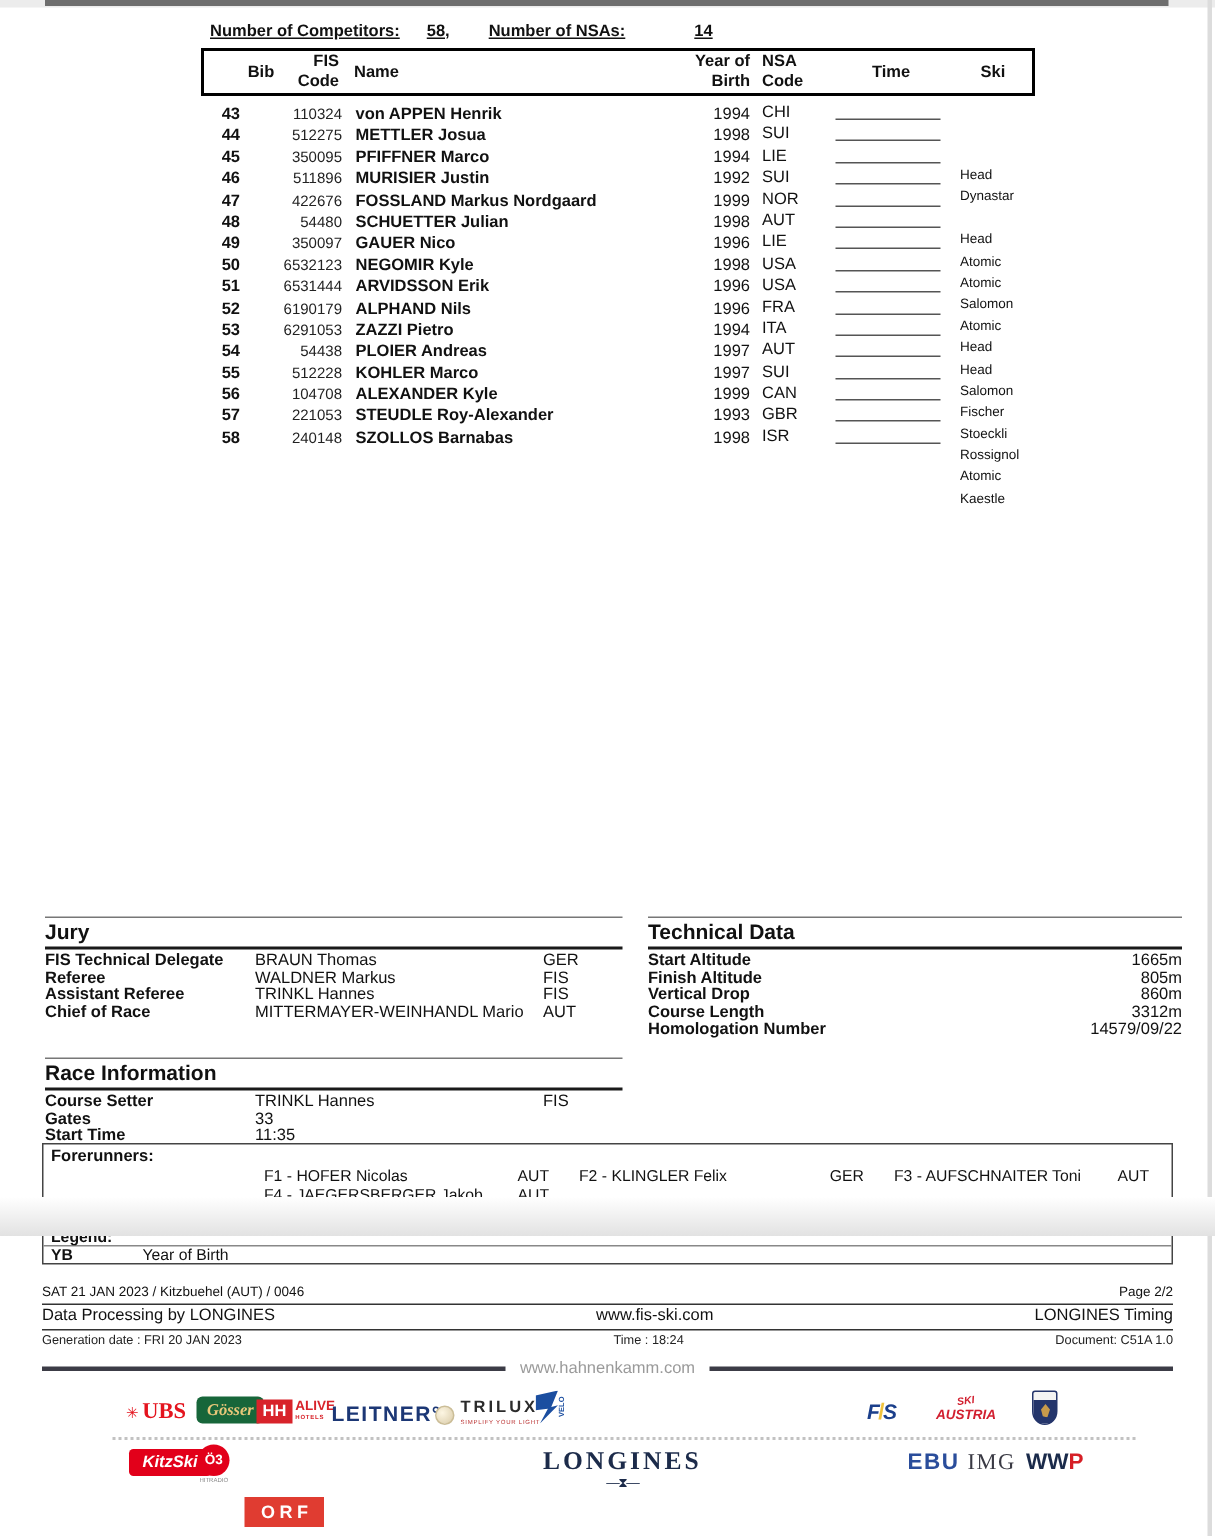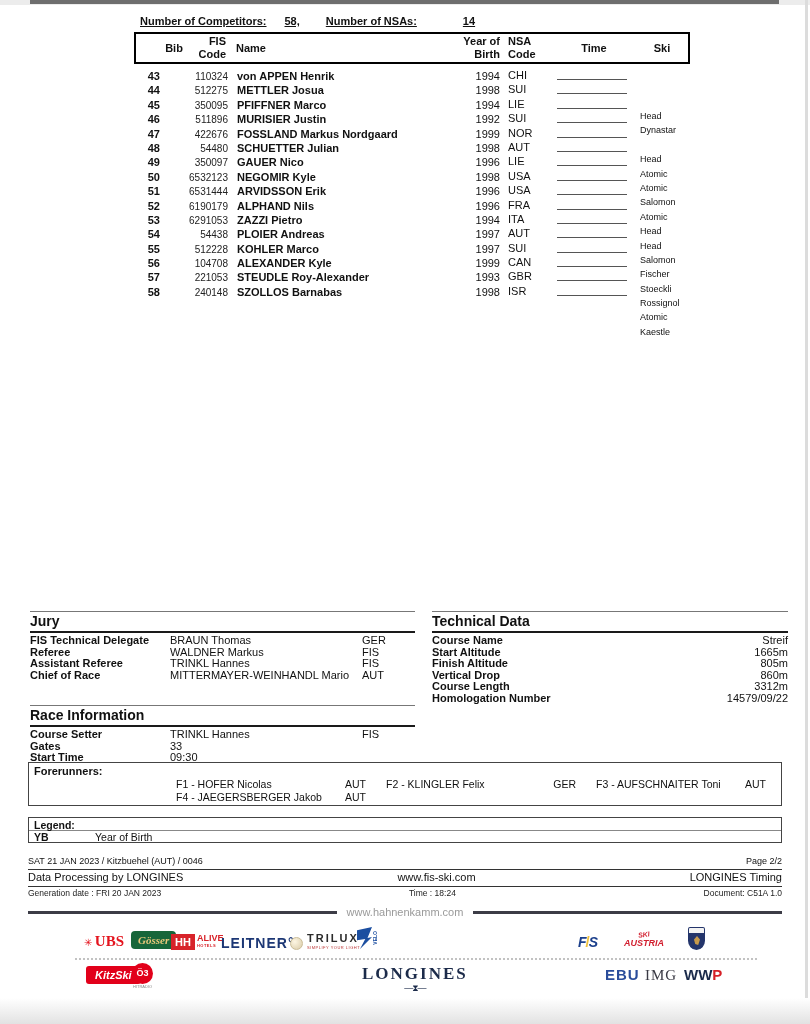--- a/index.html
+++ b/index.html
@@ -1,18 +1,18 @@
 <!DOCTYPE html>
 <html><head>
 <meta charset="utf-8">
 <style>
   * { margin:0; padding:0; box-sizing:border-box; }
   html,body { width:810px; height:1024px; background:#fff; overflow:hidden;
               font-family:"Liberation Sans", sans-serif; color:#111; }
-  #page { position:relative; width:810px; height:1024px; background:#fff; }
+  #page { position:relative; width:810px; height:824px; background:#fff; }
 
   
   .top-strip { position:absolute; top:0; left:0; width:810px; height:5px; background:#ececec; }
   .top-bar { position:absolute; top:0; left:30px; width:749px; height:4px; background:#6e6e6e; }
   .right-scroll { position:absolute; top:0; right:2px; width:3px; height:1024px; background:#dcdcdc; }
 
   
   .counts { position:absolute; left:140px; top:15px; font-size:11px; font-weight:bold;
             text-decoration:underline; white-space:nowrap; }
   .counts .v1 { margin-left:18px; } .counts .l2 { margin-left:26px; } .counts .v2 { margin-left:46px; }
@@ -356,24 +356,20 @@
           <span class="val">MITTERMAYER-WEINHANDL Mario</span>
           <span class="nat">AUT</span>
         </div>
       </div>
   </div>
 
   <div class="section" id="techdata">
     <div class="sec-title">Technical Data</div>
     <div>
 
-        <div class="kv-row">
-          <span class="lab">Course Name</span>
-          <span class="val">Streif</span>
-        </div>
 
         <div class="kv-row">
           <span class="lab">Start Altitude</span>
           <span class="val">1665m</span>
         </div>
 
         <div class="kv-row">
           <span class="lab">Finish Altitude</span>
           <span class="val">805m</span>
         </div>
@@ -406,21 +402,21 @@
         </div>
 
         <div class="info-row">
           <span class="lab">Gates</span>
           <span class="val">33</span>
           <span class="nat"></span>
         </div>
 
         <div class="info-row">
           <span class="lab">Start Time</span>
-          <span class="val">09:30</span>
+          <span class="val">11:35</span>
           <span class="nat"></span>
         </div>
       </div>
   </div>
 
   <div id="forerunners">
     <div class="ftitle">Forerunners:</div>
     <div class="fr-grid">
 
         <div class="fr-item">

